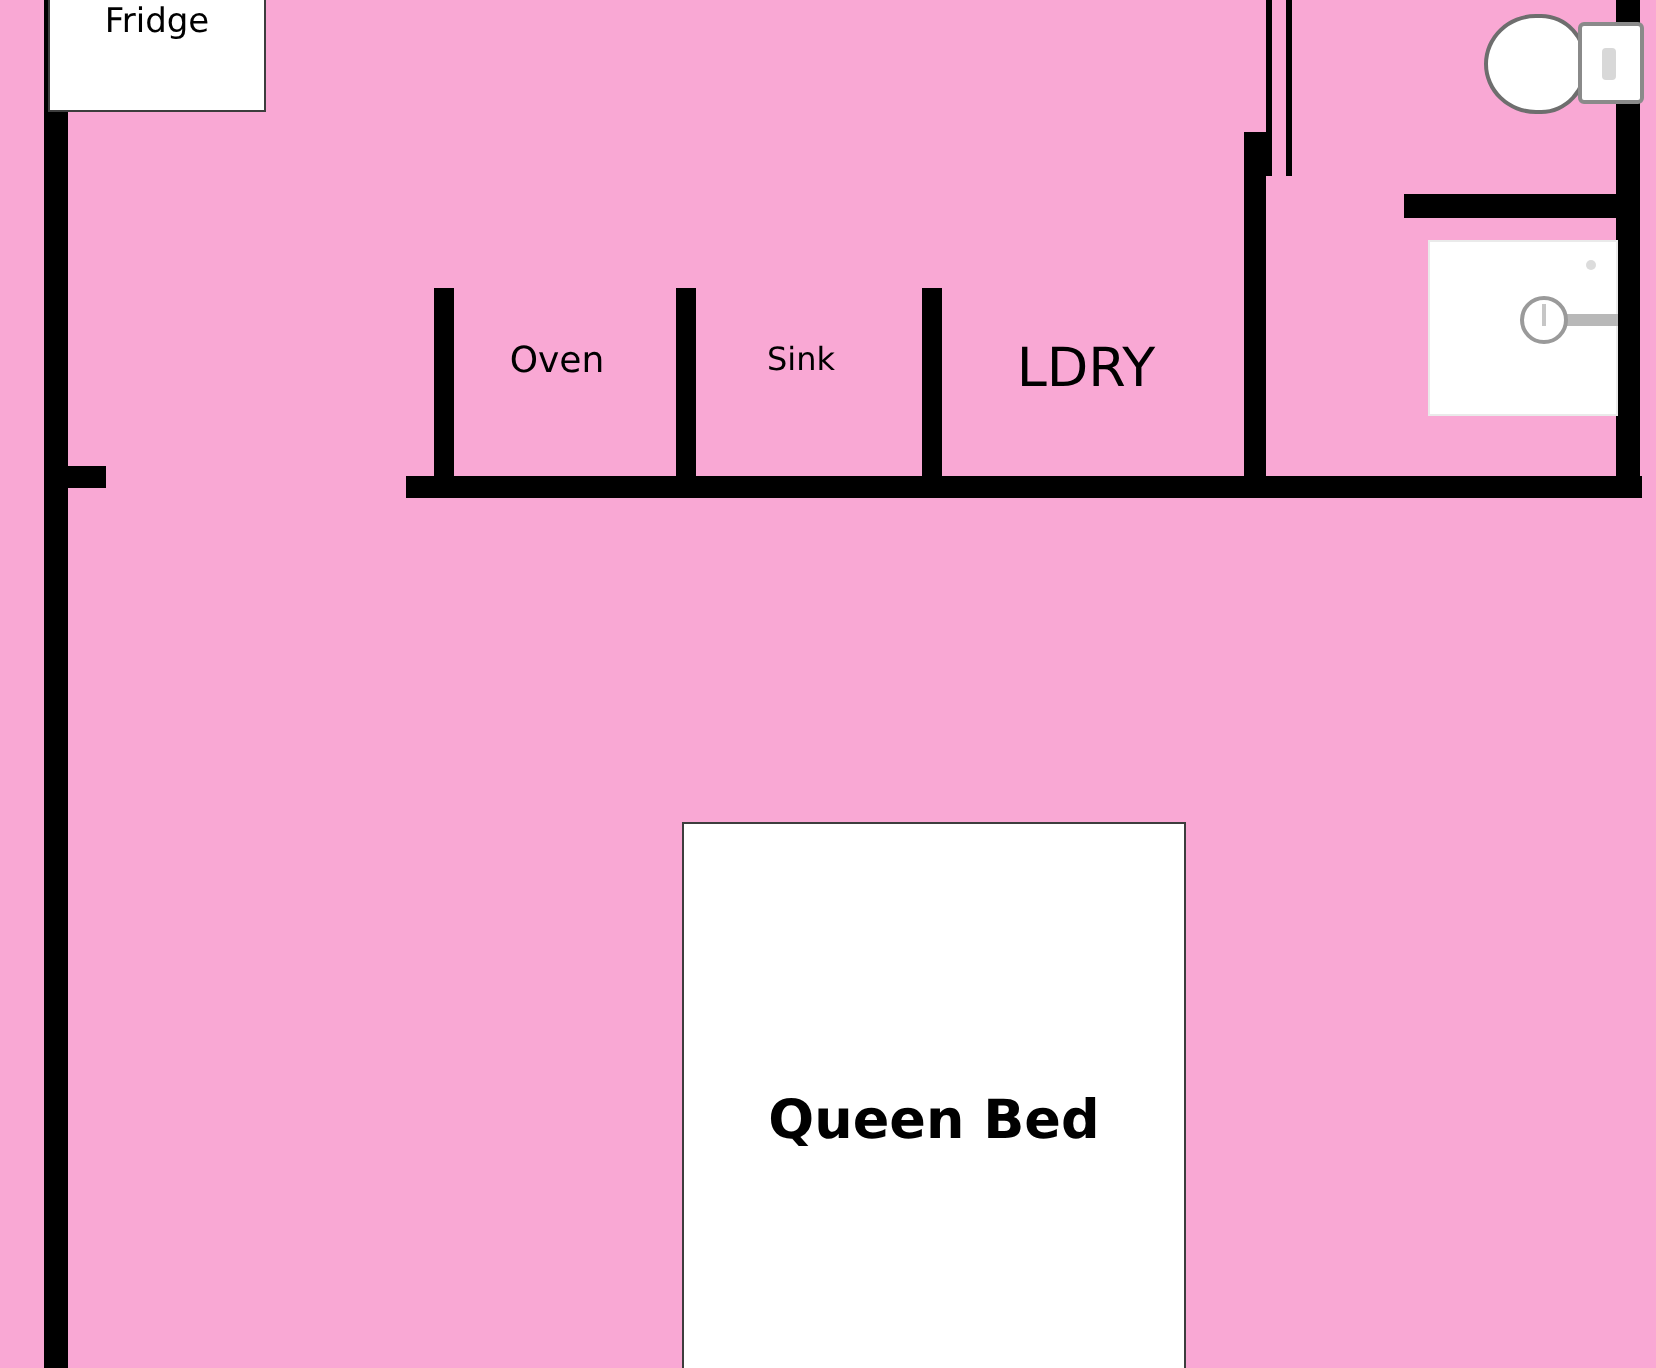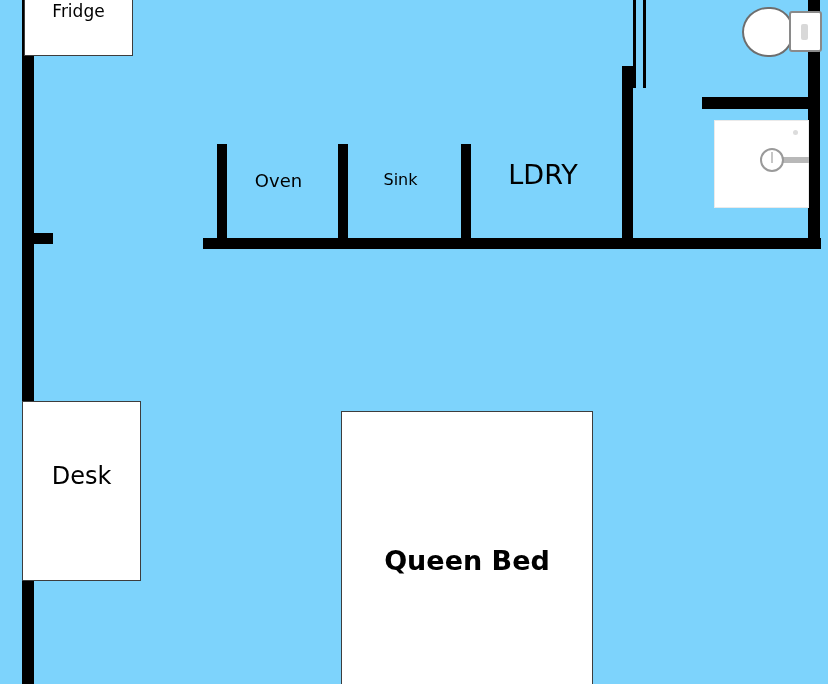--- a/index.html
+++ b/index.html
@@ -7,21 +7,21 @@
     padding: 0;
     background: #ffffff;
   }
   body {
     font-family: "DejaVu Sans", sans-serif;
   }
   #floorplan {
     position: relative;
     width: 828px;
     height: 684px;
-    background: #7dd3fc;
+    background: #f9a8d4;
     overflow: hidden;
   }
   
   .wall {
     position: absolute;
     background: #000000;
   }
   
   .thinline {
     position: absolute;
@@ -122,33 +122,30 @@
 
   <div class="wall" style="left:808px; top:-10px; width:12px; height:259px;"></div>
 
   <div class="thinline" style="left:633px; top:-10px; width:3px; height:98px;"></div>
   <div class="thinline" style="left:643px; top:-10px; width:3px; height:98px;"></div>
 
   <div class="fbox" style="left:24px; top:-12px; width:109px; height:68px;">
     <div class="fbox-label" style="top:12px; font-size:17px;">Fridge</div>
   </div>
 
-  <div class="fbox" style="left:22px; top:401px; width:119px; height:180px;">
-    <div class="fbox-label" style="top:60px; font-size:24px;">Desk</div>
-  </div>
 
   <div class="fbox" style="left:341px; top:411px; width:252px; height:300px;">
     <div class="fbox-label" style="top:133px; font-size:27px;font-weight:bold;">Queen Bed</div>
   </div>
 
   <div class="plabel" style="left:218px; top:170px; width:121px; font-size:18px;">Oven</div>
 
   <div class="plabel" style="left:340px; top:170px; width:121px; font-size:16px;">Sink</div>
 
-  <div class="plabel" style="left:463px; top:159px; width:160px; font-size:27px;">LDRY</div>
+  <div class="plabel" style="left:463px; top:169px; width:160px; font-size:27px;">LDRY</div>
 
   <div class="fixture">
     <div class="toilet-bowl" style="left:742px; top:7px; width:52px; height:50px;"></div>
     <div class="toilet-tank" style="left:789px; top:11px; width:33px; height:41px;"></div>
     <div class="toilet-tank-slot" style="left:801px; top:24px; width:7px; height:16px;"></div>
   </div>
 
   <div class="fixture">
     <div class="shower-tray" style="left:714px; top:120px; width:95px; height:88px;"></div>
     <div class="shower-knob" style="left:793px; top:130px; width:5px; height:5px;"></div>

